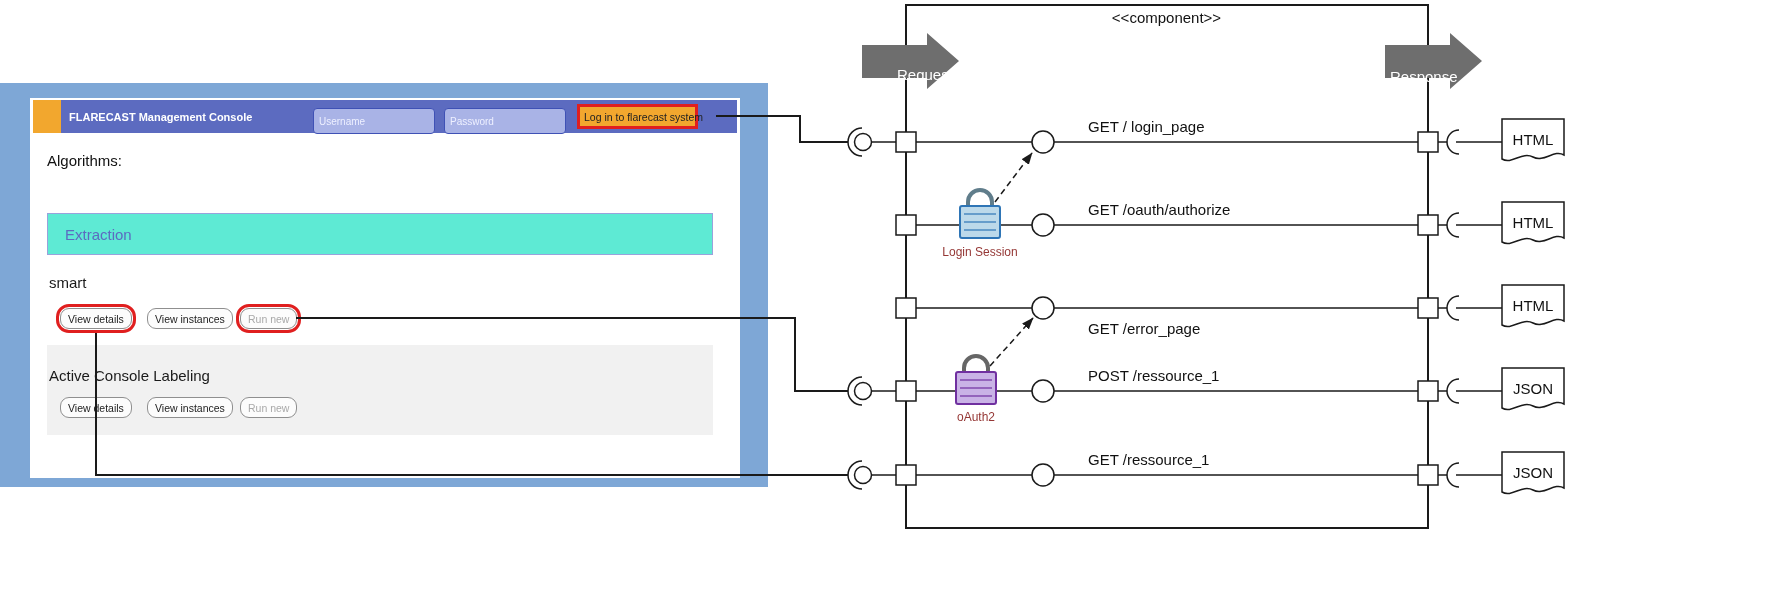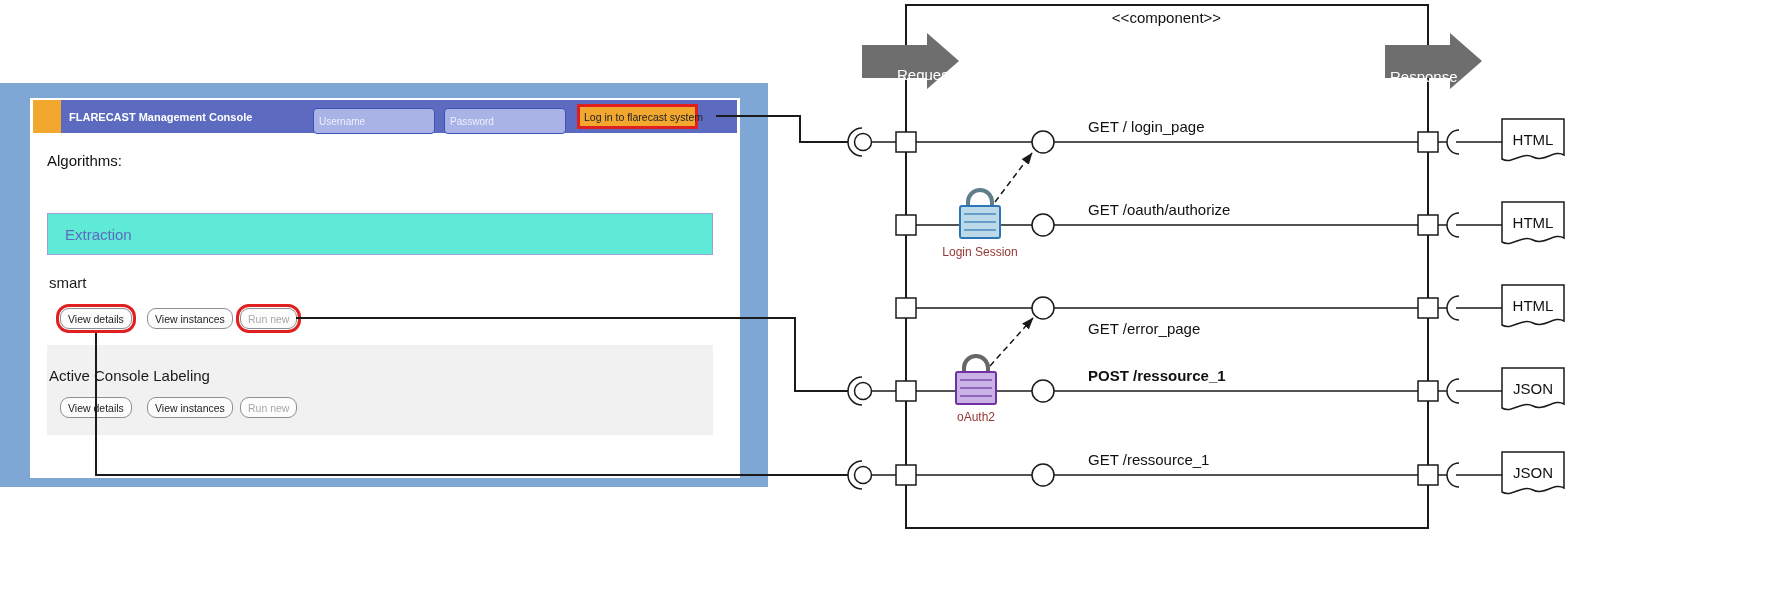--- a/index.html
+++ b/index.html
@@ -191,21 +191,21 @@
   </svg>
 
   <div class="dlabel center" style="left:1003px;top:9px;width:327px;">&lt;&lt;component&gt;&gt;</div>
 
   <div class="dlabel white" style="left:897px;top:52px;margin-top:14px;">Request</div>
   <div class="dlabel white" style="left:1390px;top:52px;margin-top:16px;">Response</div>
 
   <div class="dlabel" style="left:1088px;top:118px;">GET / login_page</div>
   <div class="dlabel" style="left:1088px;top:201px;">GET /oauth/authorize</div>
   <div class="dlabel" style="left:1088px;top:284px;margin-top:36px;">GET /error_page</div>
-  <div class="dlabel" style="left:1088px;top:367px;font-weight:bold;">POST /ressource_1</div>
+  <div class="dlabel" style="left:1088px;top:367px;">POST /ressource_1</div>
   <div class="dlabel" style="left:1088px;top:451px;">GET /ressource_1</div>
 
   <div class="sec-label" style="left:928px;top:245px;width:104px;">Login Session</div>
   <div class="sec-label" style="left:936px;top:410px;width:80px;">oAuth2</div>
 
   <div class="dlabel center" style="left:1502px;top:131px;width:62px;">HTML</div>
   <div class="dlabel center" style="left:1502px;top:214px;width:62px;">HTML</div>
   <div class="dlabel center" style="left:1502px;top:297px;width:62px;">HTML</div>
   <div class="dlabel center" style="left:1502px;top:380px;width:62px;">JSON</div>
   <div class="dlabel center" style="left:1502px;top:464px;width:62px;">JSON</div>

